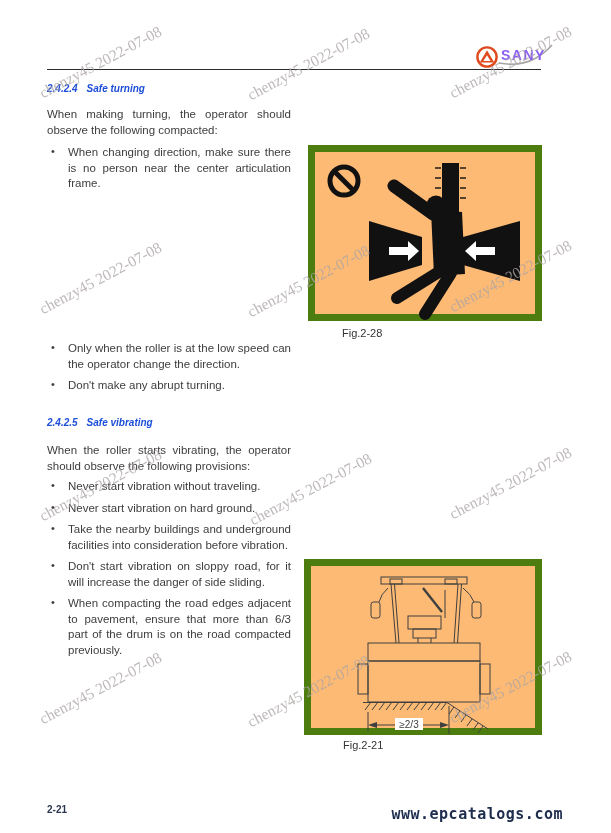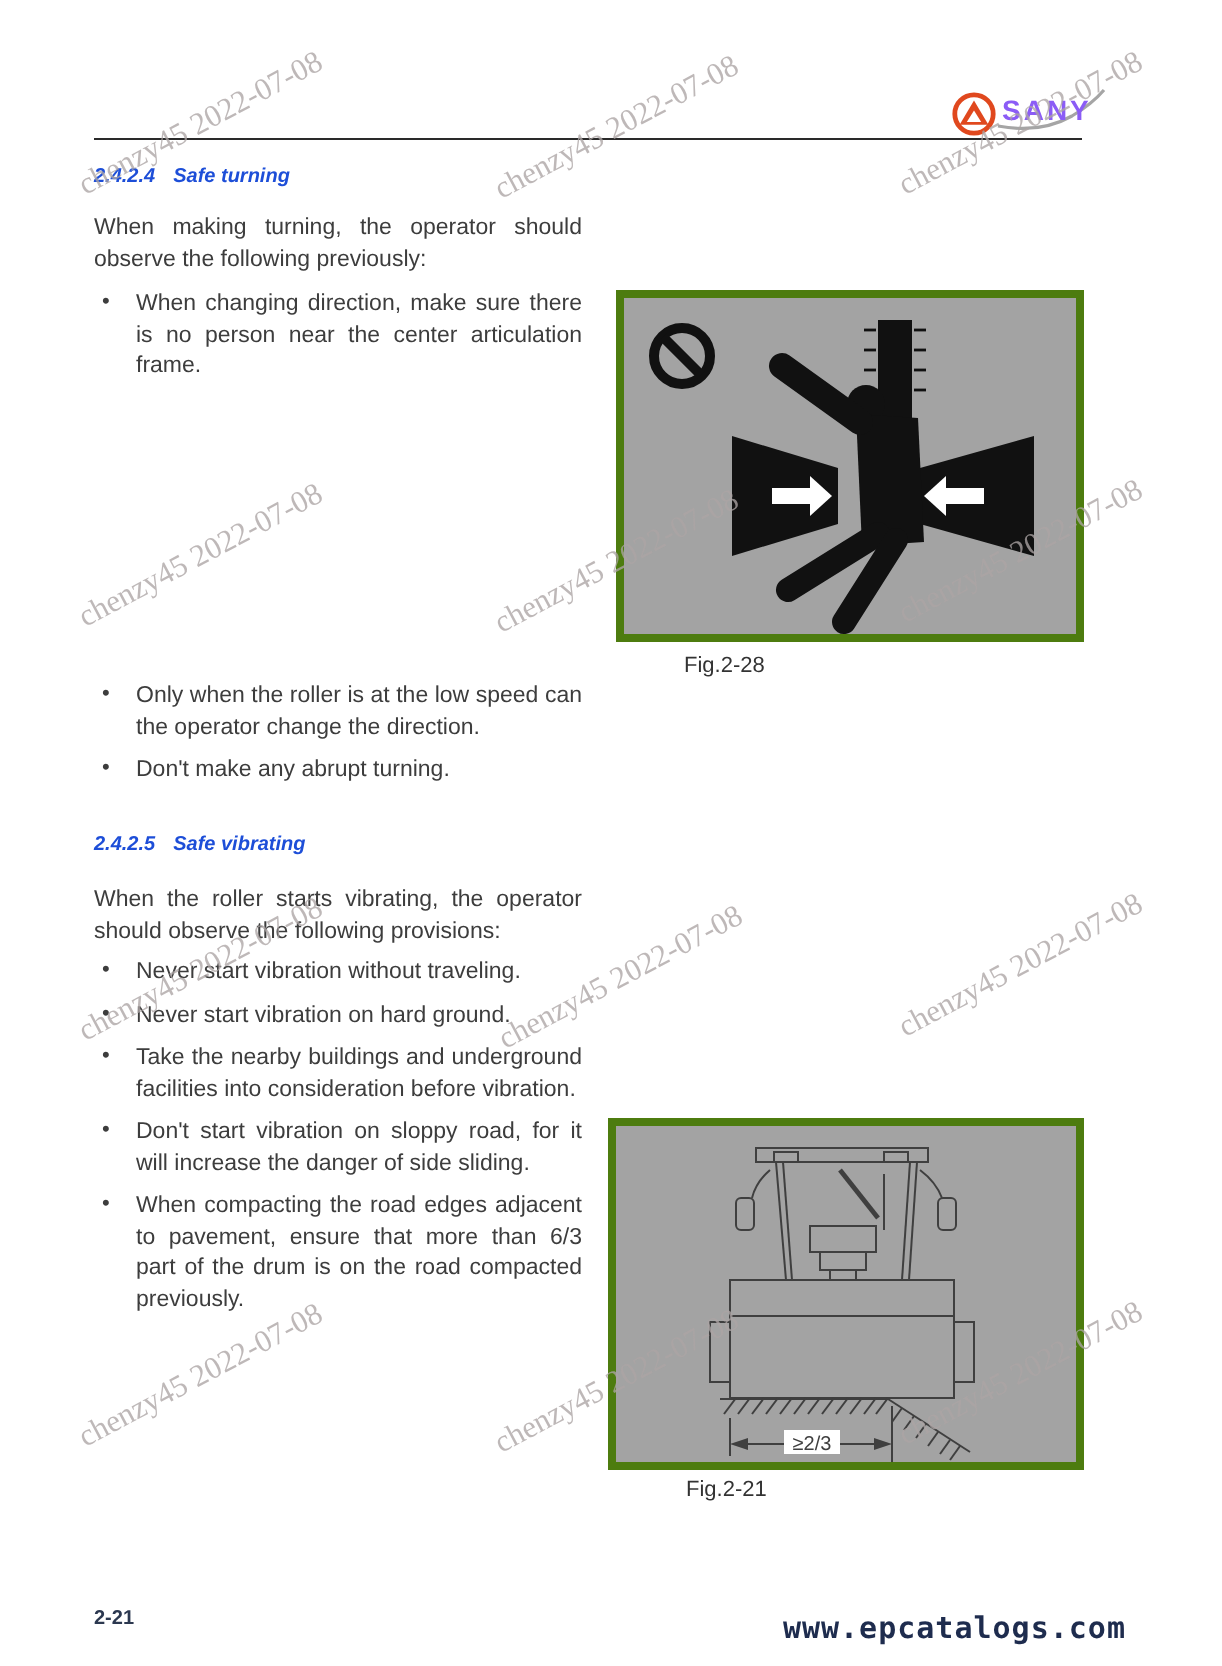--- a/index.html
+++ b/index.html
@@ -27,21 +27,21 @@
   .sec-heading{font-size:10px;font-weight:bold;font-style:italic;color:#1d4ed8;}
   .h-num{margin-right:9px;}
   .para{font-size:11.5px;line-height:16px;text-align:justify;margin:0;}
   ul.blist{list-style:none;margin:0;padding:0;}
   ul.blist li{
     position:relative;padding-left:21px;margin-bottom:6px;
     font-size:11.5px;line-height:15.5px;text-align:justify;
   }
   ul.blist .mk{position:absolute;left:4px;top:-1px;font-size:11px;}
   
-  .figbox{position:absolute;border:4px solid #4d7c0f;background:#a3a3a3;box-sizing:border-box;}
+  .figbox{position:absolute;border:7px solid #4d7c0f;background:#fdba74;box-sizing:border-box;}
   .figcap{position:absolute;font-size:11px;color:#333;margin-left:34px;}
   
   .pagenum{position:absolute;left:47px;top:804px;font-size:10px;font-weight:bold;color:#2c3850;}
   .site{
     position:absolute;right:48px;top:805px;font-size:15px;font-weight:bold;
     color:#1e2c4e;font-family:"DejaVu Sans Mono",monospace;letter-spacing:0.5px;
   }
 </style>
 </head>
 <body>
@@ -71,21 +71,21 @@
   <span class="wm" style="left:255px;top:511px">chenzy45 2022-07-08</span>
   <span class="wm" style="left:455px;top:505px">chenzy45 2022-07-08</span>
   <span class="wm" style="left:45px;top:710px">chenzy45 2022-07-08</span>
   <span class="wm" style="left:253px;top:713px">chenzy45 2022-07-08</span>
   <span class="wm" style="left:455px;top:709px">chenzy45 2022-07-08</span>
 
   <div class="col sec-heading" style="top:83px">
     <span class="h-num">2.4.2.4</span><span>Safe turning</span>
   </div>
 
-  <p class="col para" style="top:106px">When making turning, the operator should observe the following previously:</p>
+  <p class="col para" style="top:106px">When making turning, the operator should observe the following compacted:</p>
 
   <ul class="col blist" style="top:145px">
     <li>
       <span class="mk">•</span>
       <span>When changing direction, make sure there is no person near the center articulation frame.</span>
     </li>
   </ul>
 
   <div class="figbox" style="left:308px;top:145px;width:234px;height:176px">
     <svg width="232" height="174" viewBox="0 0 232 174">

